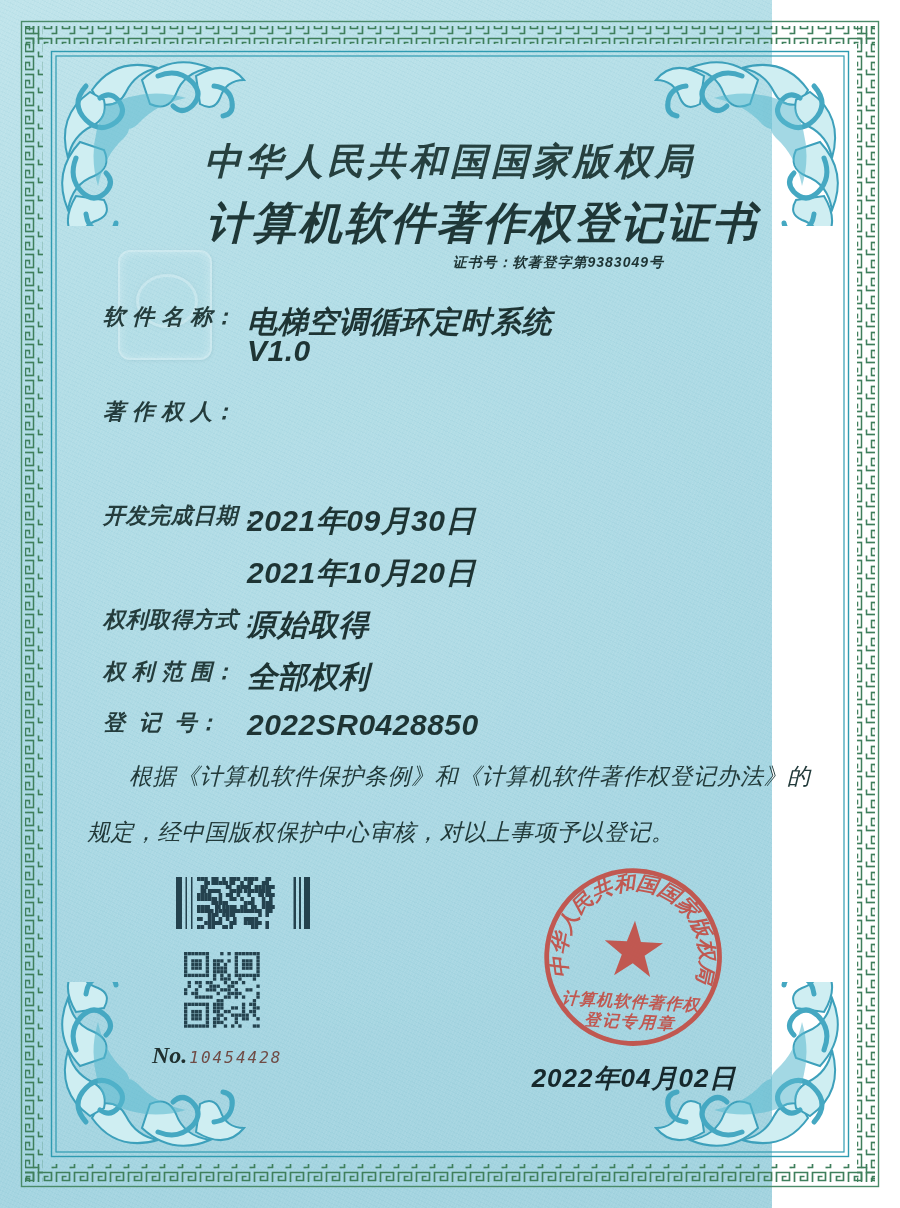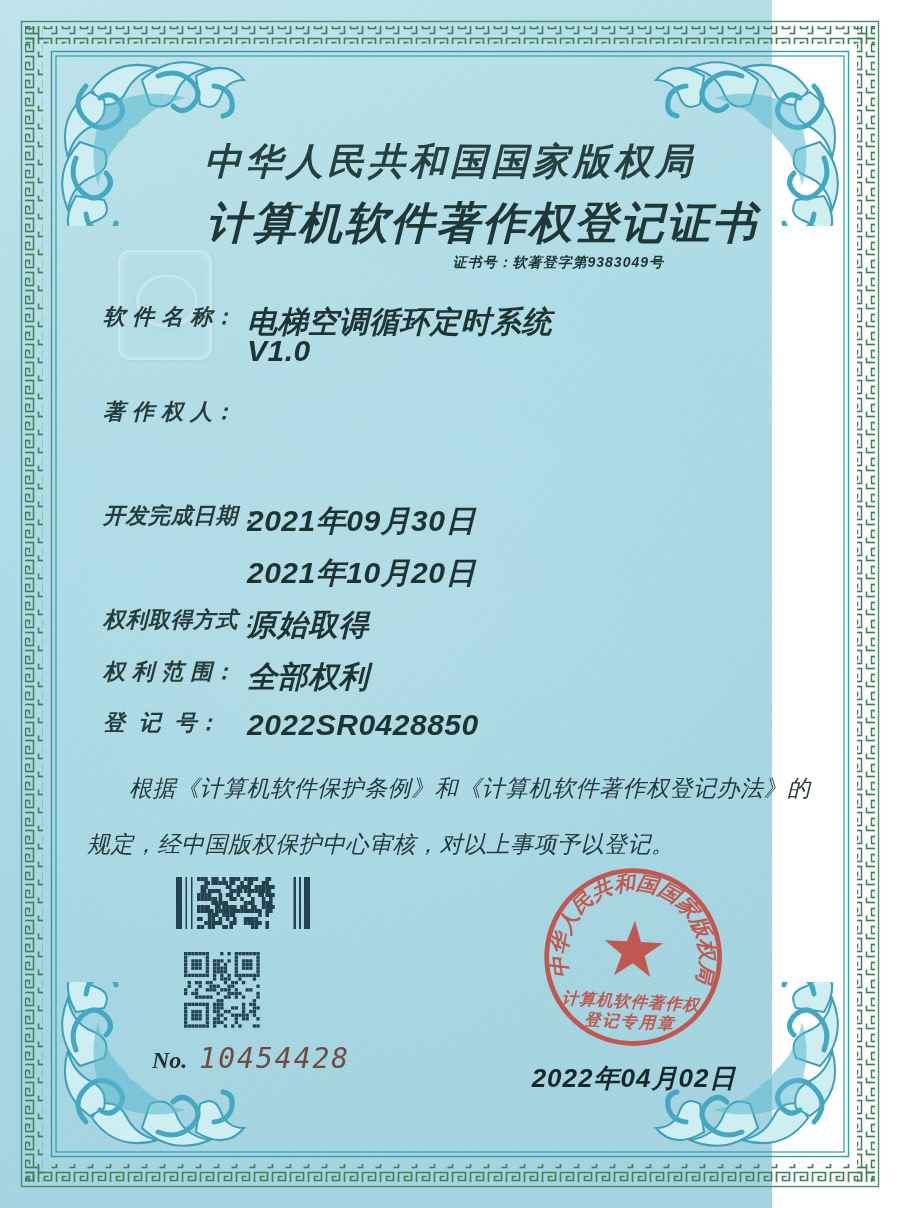--- a/index.html
+++ b/index.html
@@ -30,30 +30,30 @@
   .certno{
     right:108px;top:254px;font-size:14px;font-weight:bold;letter-spacing:1px;color:#1d3333;
   }
   .row-label{
     left:103px;font-size:22px;font-weight:bold;color:#243c3c;letter-spacing:.5px;white-space:pre;
   }
   .row-value{
     left:247px;font-size:30px;font-weight:bold;color:#1e3434;letter-spacing:.5px;white-space:pre;
   }
   .statement{
-    font-size:23px;color:#223a3a;letter-spacing:.5px;font-weight:500;white-space:pre;margin-top:12px;
-  }
-  .serial{left:152px;top:1042px;display:flex;align-items:baseline;gap:12px;}
+    font-size:23px;color:#223a3a;letter-spacing:.5px;font-weight:500;white-space:pre;
+  }
+  .serial{left:152px;top:1042px;display:flex;align-items:baseline;gap:2px;}
   .serial .no{
     font-family:"Liberation Serif","DejaVu Serif",serif;
     font-size:24px;font-weight:bold;color:#20302f;
   }
   .serial .num{
     font-family:"DejaVu Sans Mono","Liberation Mono",monospace;
-    font-size:28px;color:#6f4b45;letter-spacing:2px;text-align:right;
+    font-size:16px;color:#6f4b45;letter-spacing:2px;text-align:right;
   }
   .issue-date{
     left:518px;top:1045px;width:232px;text-align:center;
     font-size:26px;font-weight:bold;color:#16282c;letter-spacing:1px;margin-top:16px;
   }
   .emboss{
     left:118px;top:250px;width:90px;height:106px;border-radius:12px;
     border:2px solid rgba(255,255,255,.38);
     box-shadow:inset 0 0 8px rgba(255,255,255,.35), 1px 1px 3px rgba(120,165,175,.25);
     opacity:.8;

